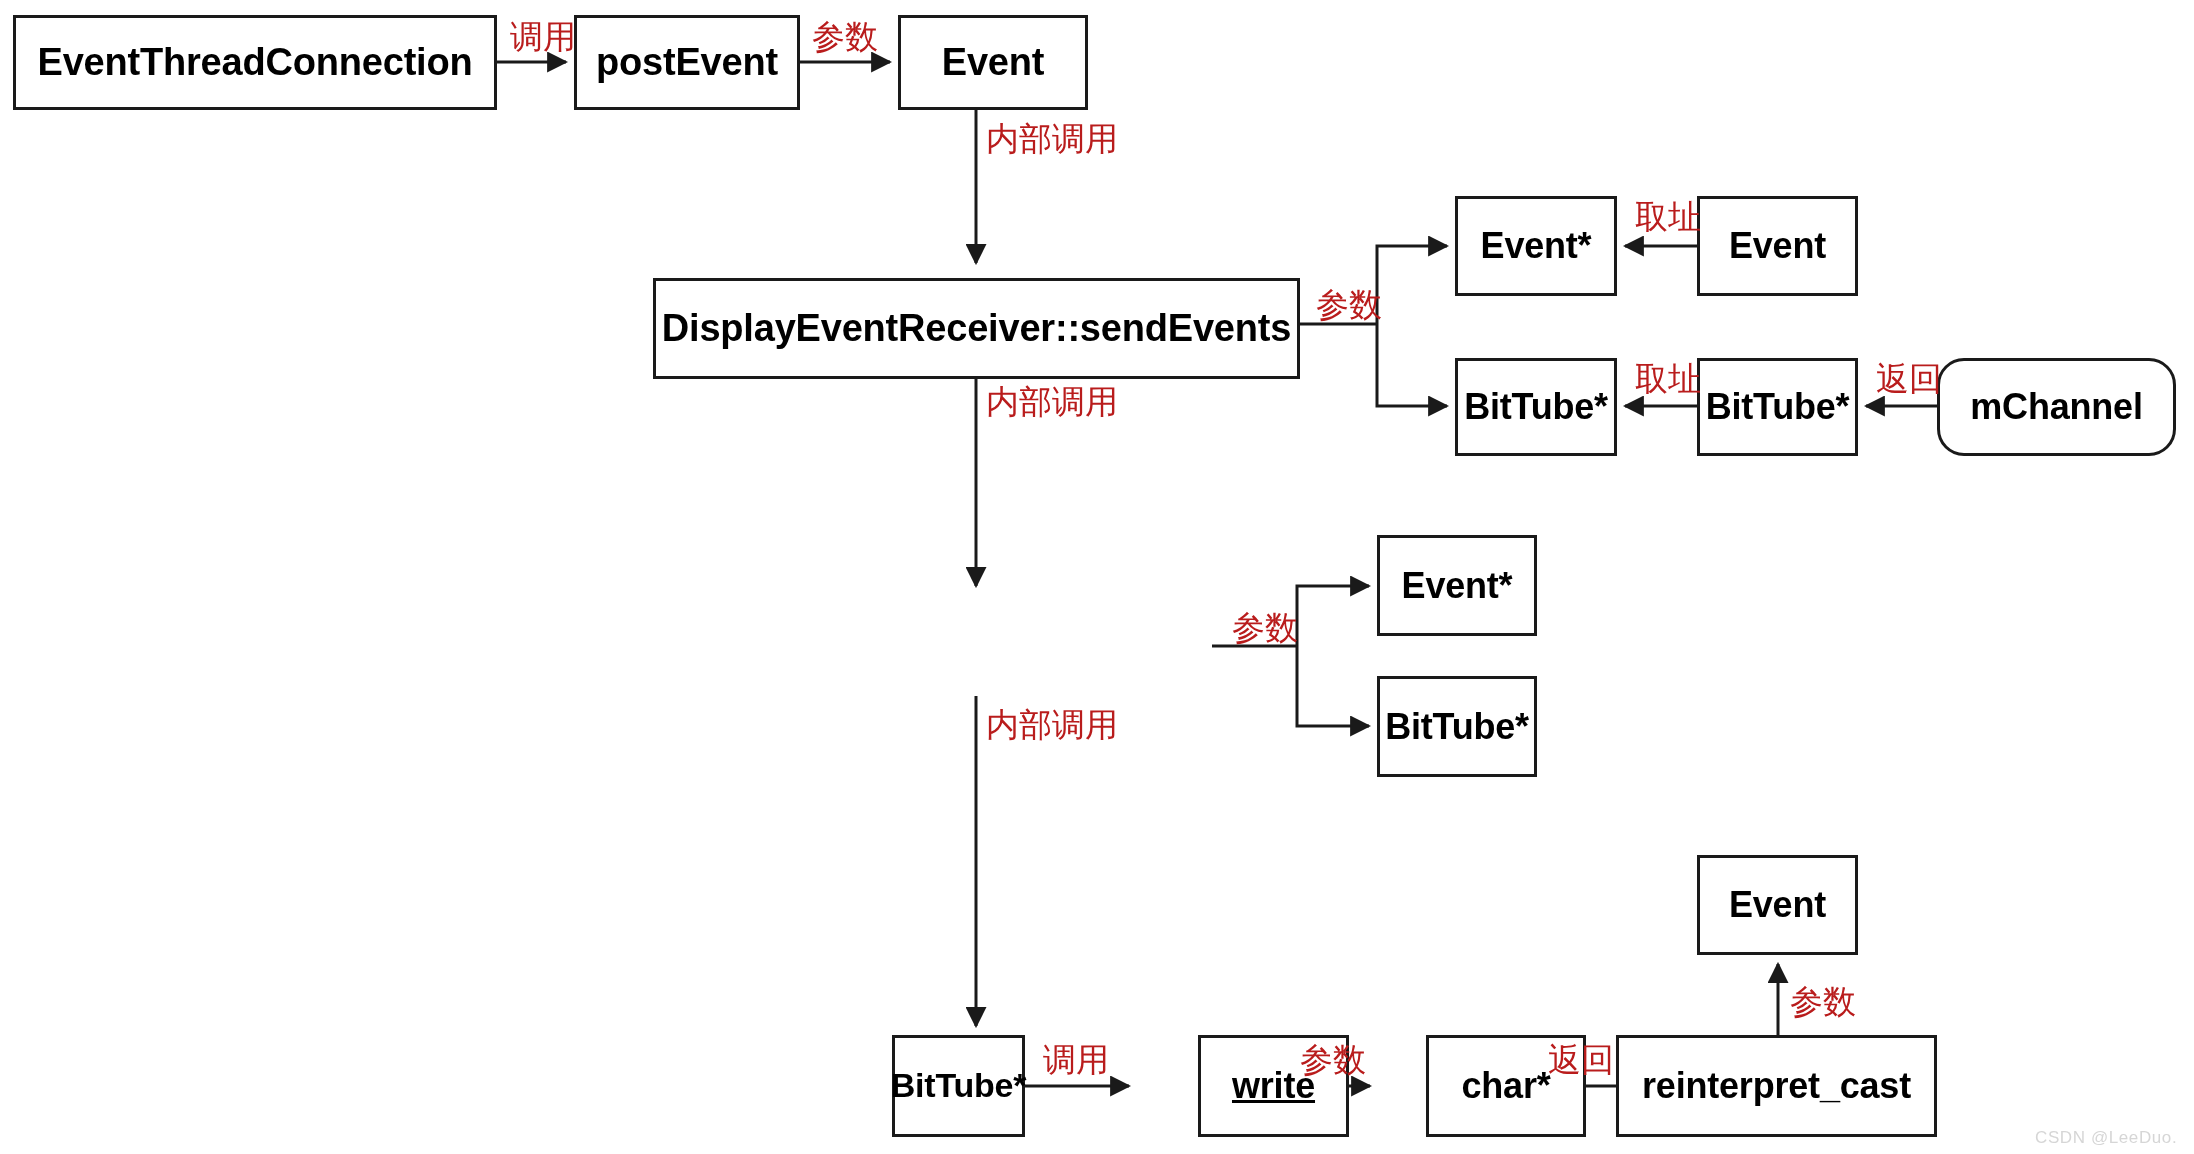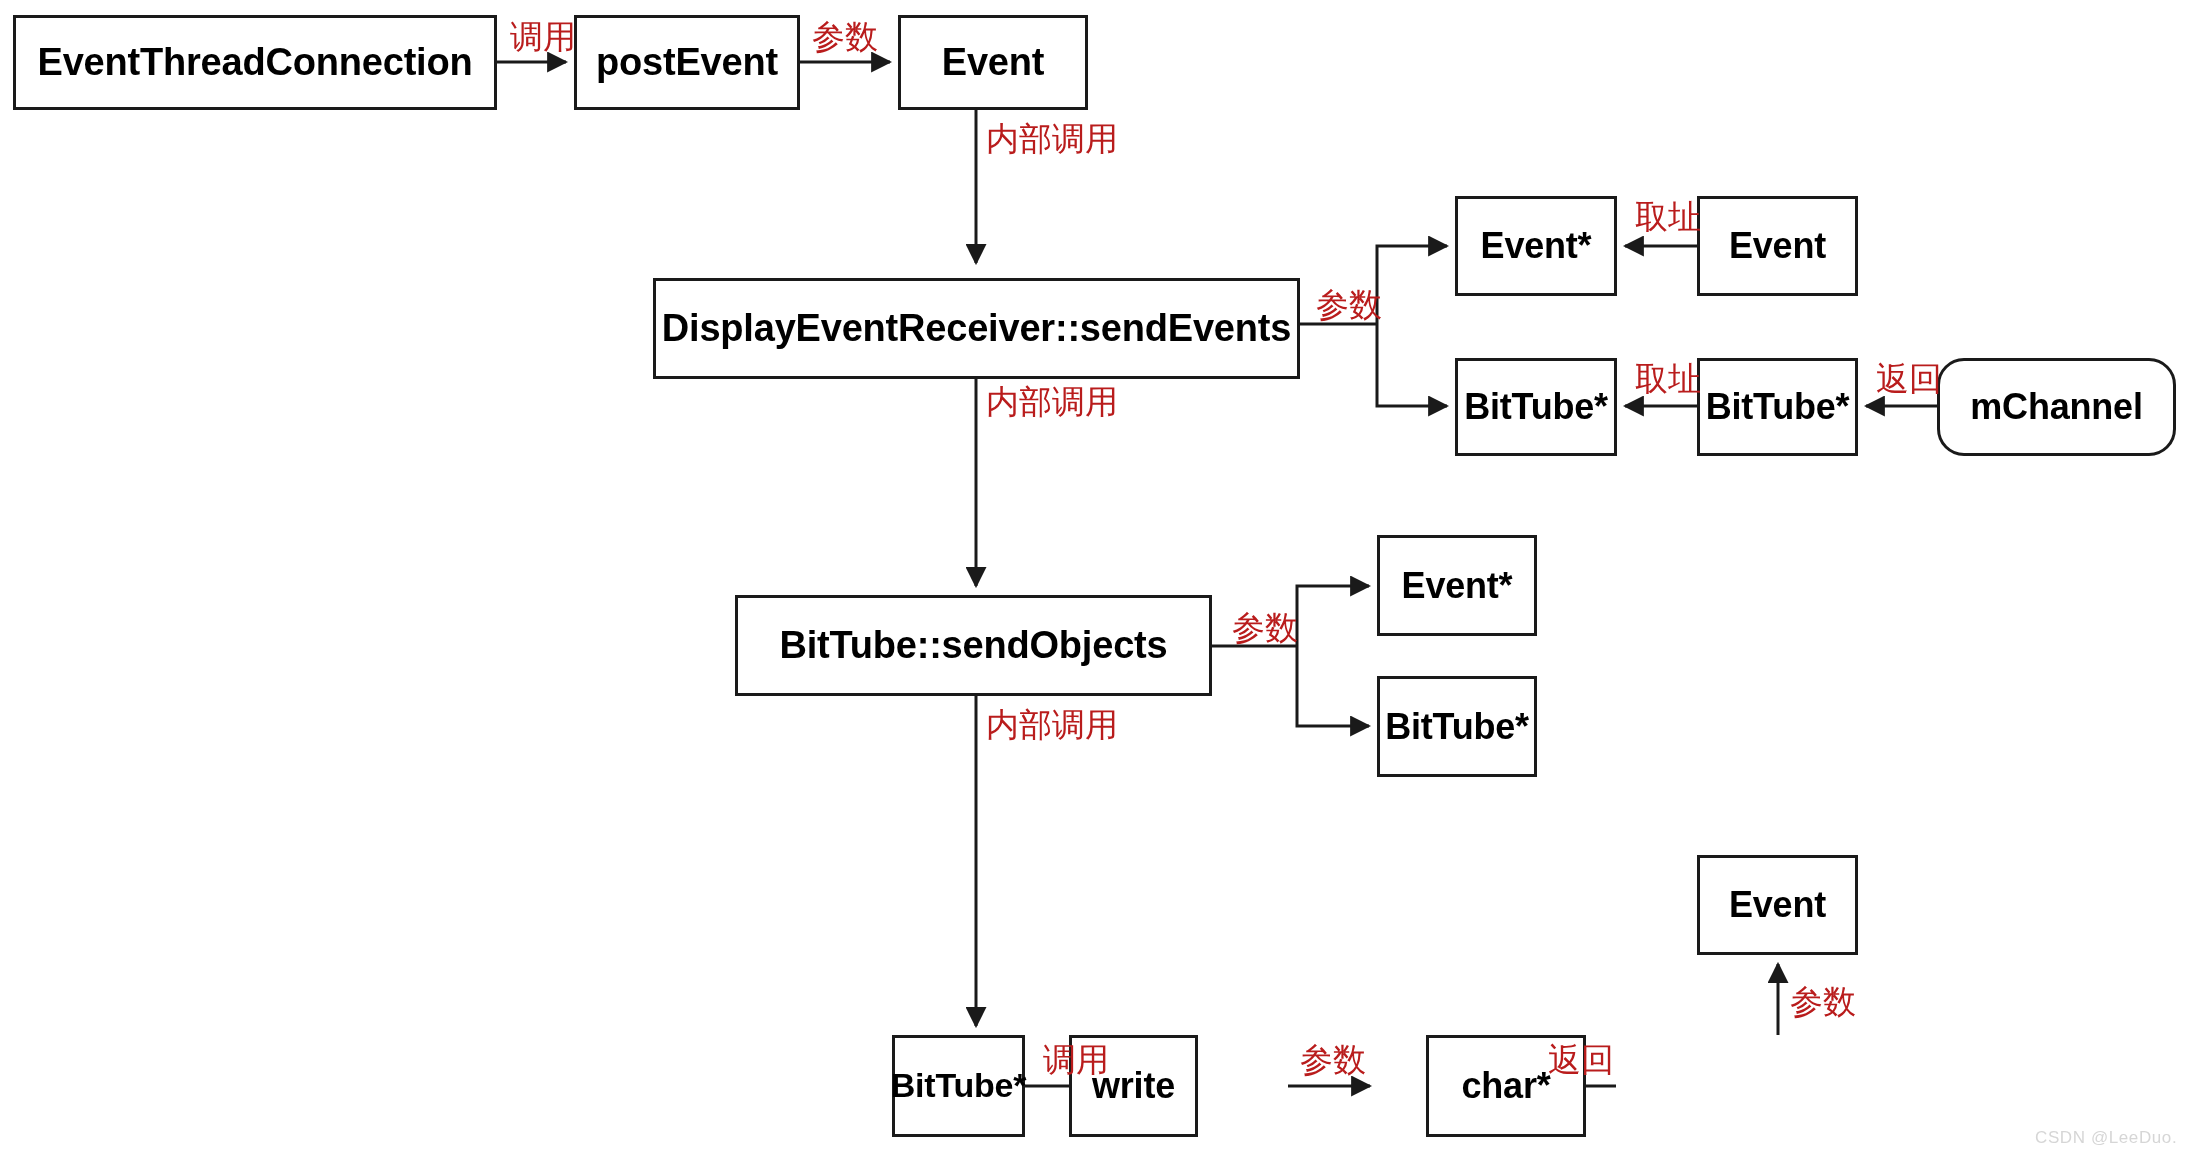--- a/index.html
+++ b/index.html
@@ -116,34 +116,34 @@
   <div class="node" style="left:1455px; top:196px; width:162px; height:100px; font-size:36px;">Event*</div>
 
   <div class="node" style="left:1697px; top:196px; width:161px; height:100px; font-size:36px;">Event</div>
 
   <div class="node" style="left:1455px; top:358px; width:162px; height:98px; font-size:36px;">BitTube*</div>
 
   <div class="node" style="left:1697px; top:358px; width:161px; height:98px; font-size:36px;">BitTube*</div>
 
   <div class="node" style="left:1937px; top:358px; width:239px; height:98px; font-size:36px;border-radius:27px;">mChannel</div>
 
-  <div class="node" style="left:735px; top:595px; width:477px; height:101px; font-size:38px;">BitTube::sendObjects</div>
 
   <div class="node" style="left:1377px; top:535px; width:160px; height:101px; font-size:36px;">Event*</div>
 
   <div class="node" style="left:1377px; top:676px; width:160px; height:101px; font-size:36px;">BitTube*</div>
 
   <div class="node" style="left:1697px; top:855px; width:161px; height:100px; font-size:36px;">Event</div>
 
   <div class="node" style="left:892px; top:1035px; width:133px; height:102px; font-size:34px;">BitTube*</div>
 
-  <div class="node" style="left:1069px; top:1035px; width:129px; height:102px; font-size:36px;">write</div>
+  <div class="node" style="left:1198px; top:1035px; width:151px; height:102px; font-size:36px;text-decoration:underline;">write</div>
 
   <div class="node" style="left:1378px; top:1035px; width:160px; height:102px; font-size:36px;margin-left:48px;">char*</div>
 
+  <div class="node" style="left:1616px; top:1035px; width:321px; height:102px; font-size:36px;">reinterpret_cast</div>
 
   <div class="edge-label" style="left:510px; top:20px;">调用</div>
 
   <div class="edge-label" style="left:812px; top:20px;">参数</div>
 
   <div class="edge-label" style="left:986px; top:122px;">内部调用</div>
 
   <div class="edge-label" style="left:1316px; top:288px;">参数</div>
 
   <div class="edge-label" style="left:1635px; top:200px;">取址</div>

